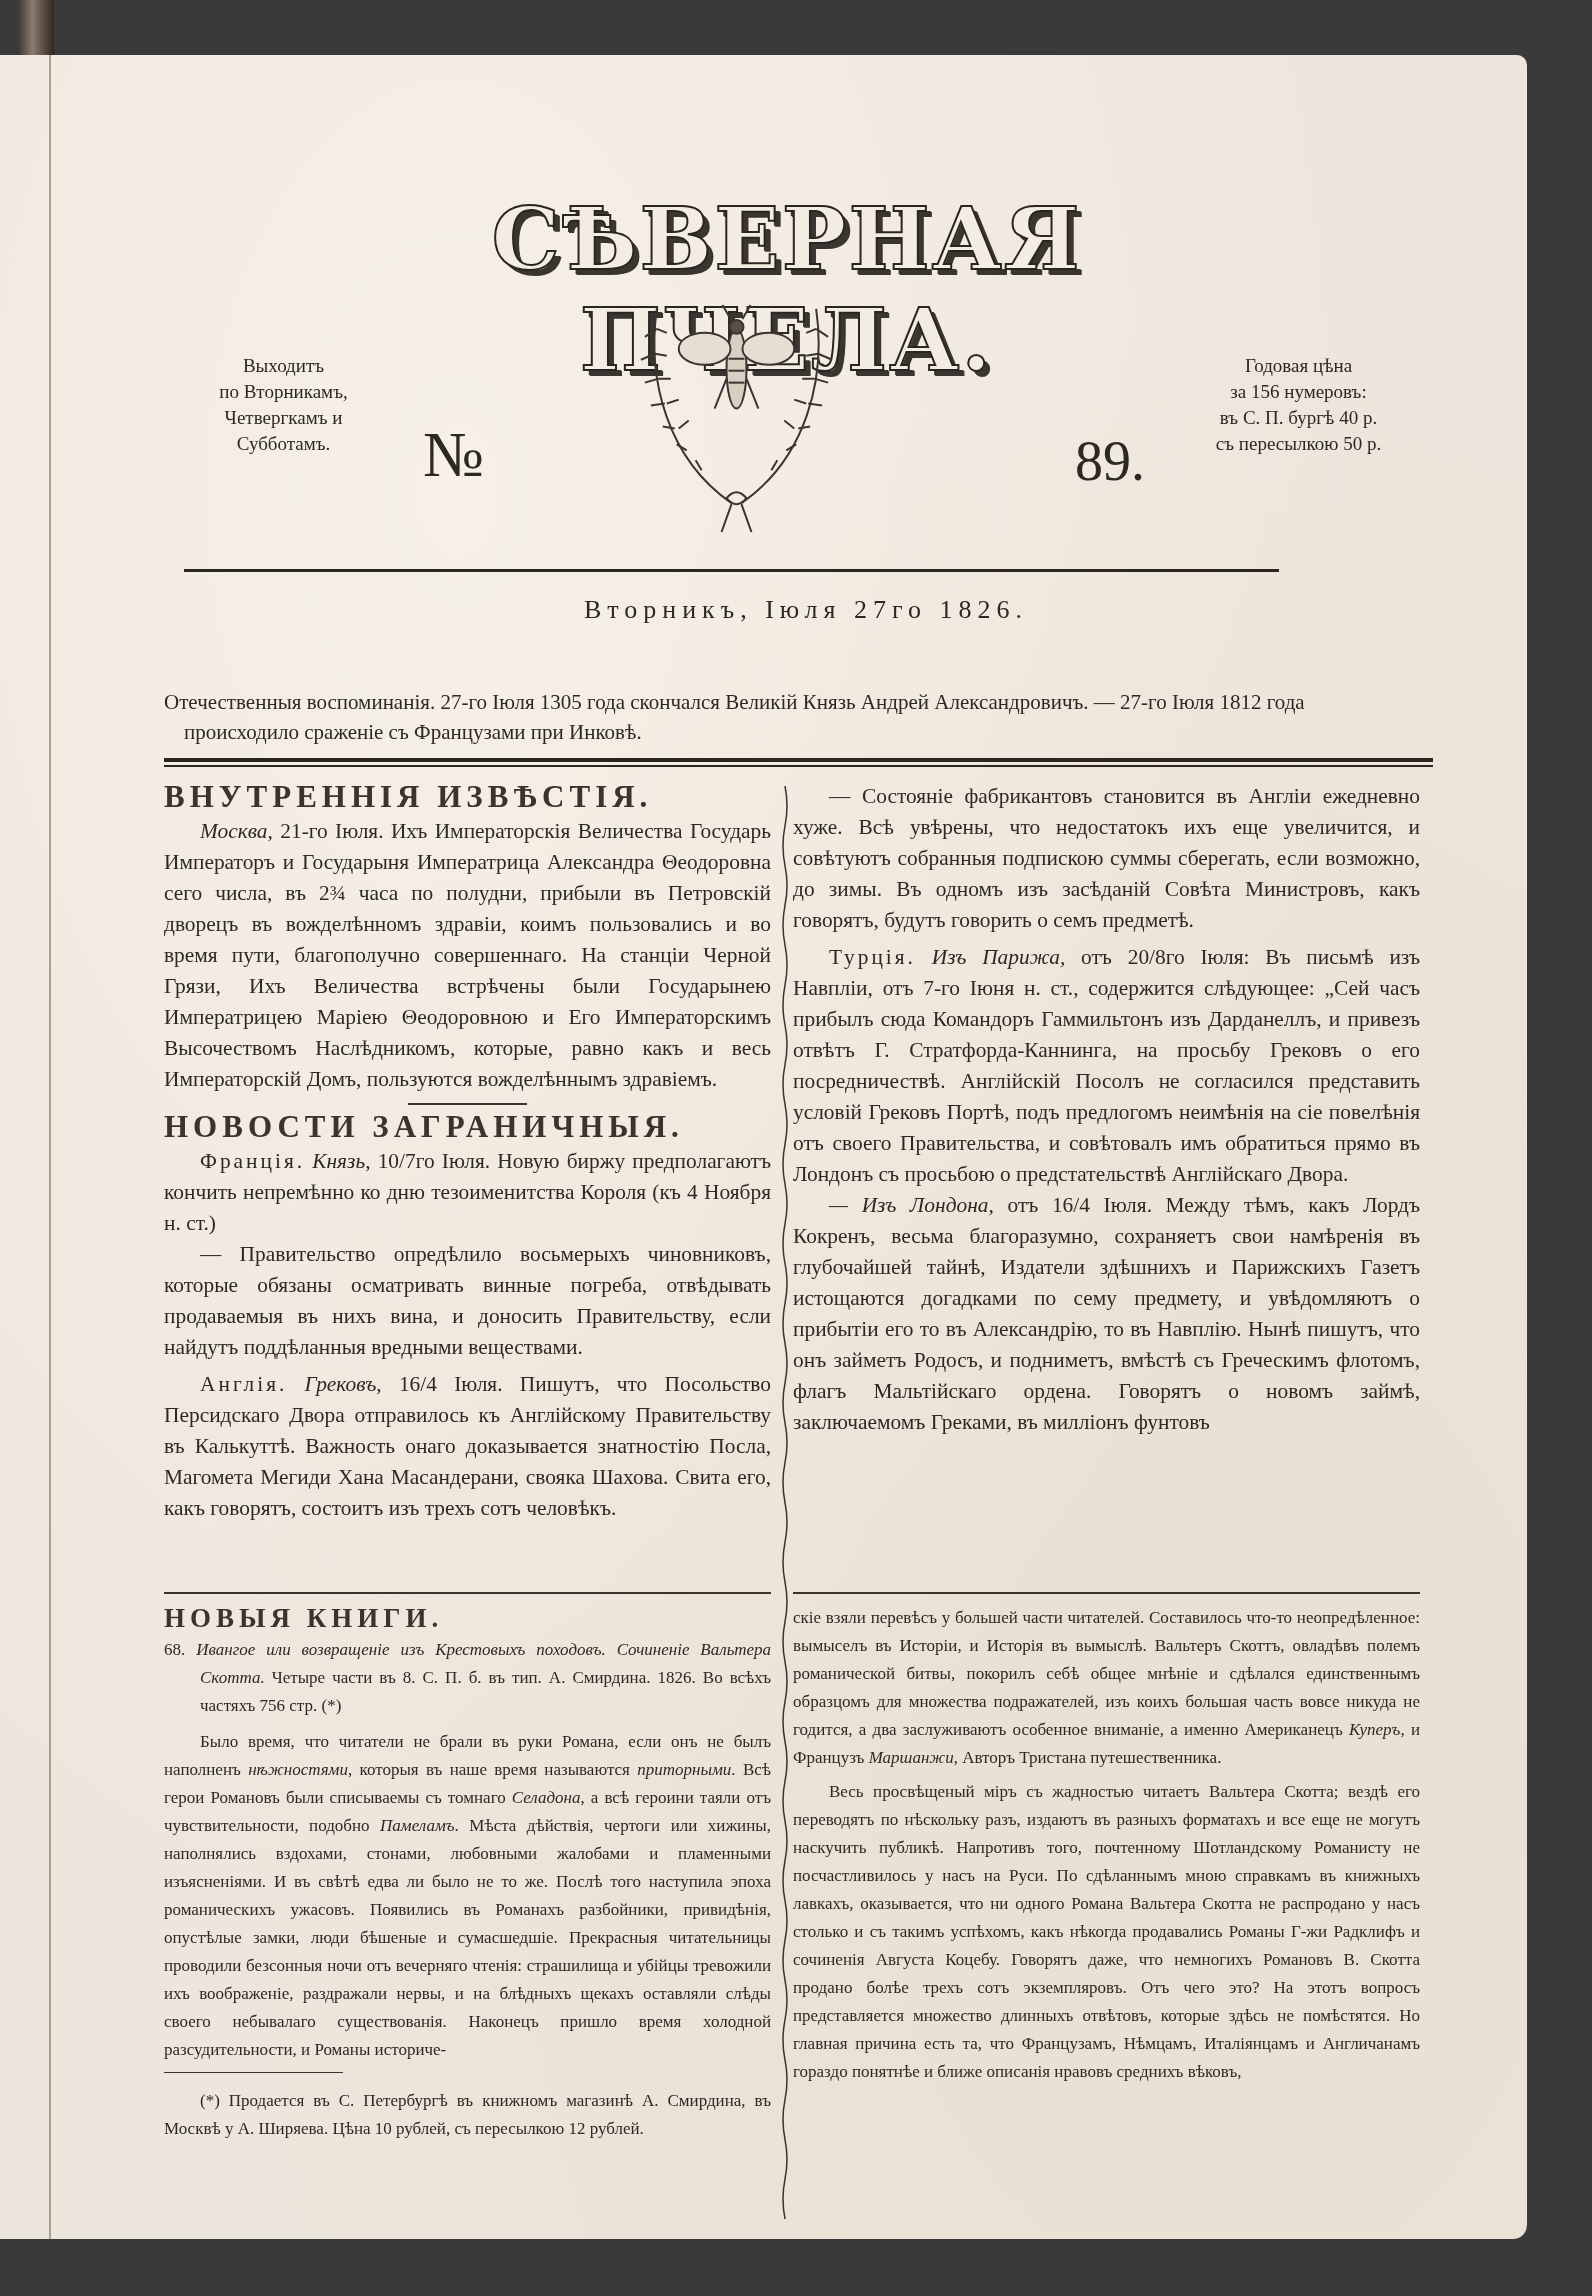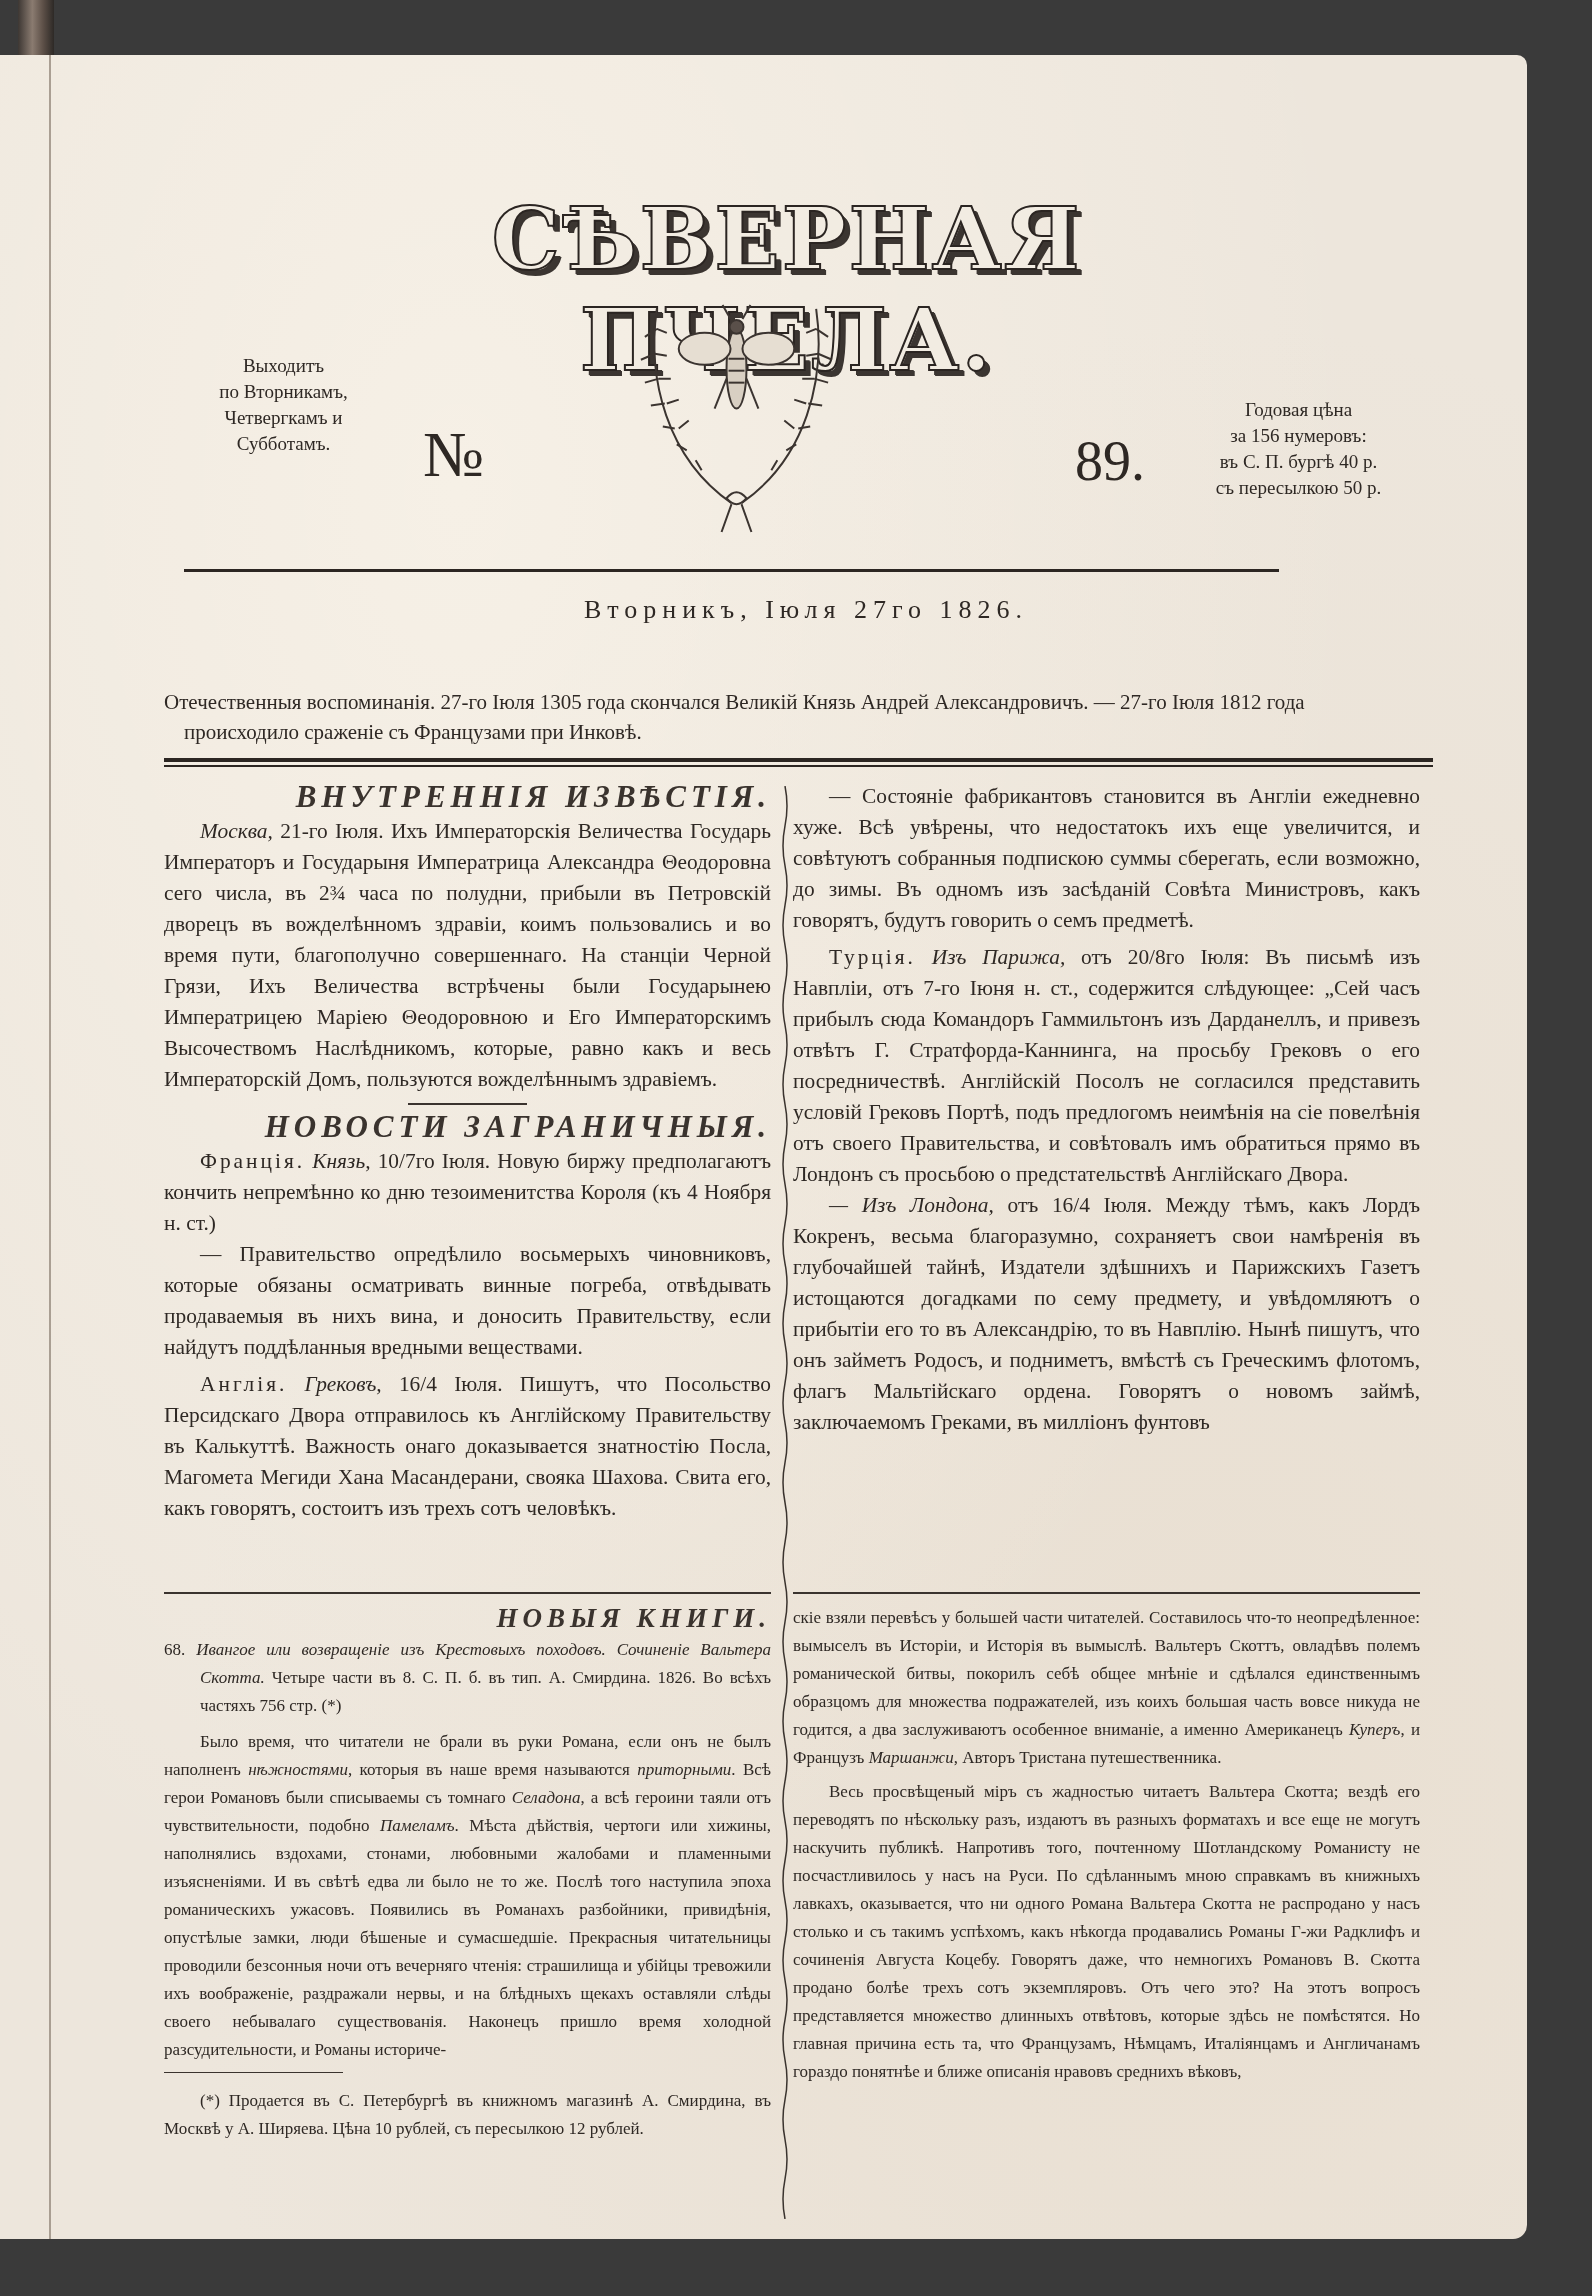--- a/index.html
+++ b/index.html
@@ -11,34 +11,34 @@
         background:#ede6dc;border-radius:0 10px 14px 0;
         background-image:radial-gradient(ellipse at 30% 20%,rgba(255,250,240,.5),transparent 60%),
                          radial-gradient(ellipse at 80% 80%,rgba(225,210,190,.35),transparent 60%);}
   .binding{position:absolute;left:49px;top:55px;width:2px;height:2184px;background:#8b7f72;opacity:.7;}
   .masthead{position:absolute;left:289px;top:188px;width:995px;text-align:center;
             font-family:"DejaVu Serif",serif;font-weight:bold;font-size:86px;letter-spacing:2px;
             color:#f2ece2;-webkit-text-stroke:2px #2b2522;
             text-shadow:5px 5px 0 #3b3531,6px 6px 0 #3b3531;}
   .side-note{position:absolute;font-size:19px;line-height:26px;text-align:center;font-family:"Liberation Serif",serif;}
   .side-left{left:169px;top:353px;width:229px;}
-  .side-right{left:1184px;top:353px;width:229px;margin-top:44px;}
+  .side-right{left:1184px;top:353px;width:229px;}
   .numero{position:absolute;left:423px;top:418px;font-size:64px;font-family:"Liberation Serif",serif;}
   .issue-no{position:absolute;left:1075px;top:423px;font-size:56px;font-family:"Liberation Serif",serif;margin-top:6px;}
   .emblem{position:absolute;left:587px;top:299px;width:299px;height:239px;}
   .rule-thick{position:absolute;height:3px;background:#2c2622;}
   .date-line{position:absolute;left:159px;top:595px;width:1294px;text-align:center;font-size:26px;letter-spacing:6px;font-family:"Liberation Serif",serif;}
   .memory{position:absolute;left:164px;top:687px;width:1274px;font-size:21px;line-height:30px;font-family:"Liberation Serif",serif;}
   .memory .indent{padding-left:20px;}
   .col{position:absolute;font-family:"Liberation Serif",serif;font-size:21.4px;line-height:31px;text-align:justify;}
   .col-left{left:164px;top:781px;width:607px;}
   .col-right{left:793px;top:781px;width:627px;}
   .col p{margin:0;}
   .col .ind{text-indent:36px;}
-  .sec-title{text-align:right;font-size:31px;letter-spacing:5px;margin:0 0 4px 0;font-weight:bold;color:#3a332e;font-style:italic;}
+  .sec-title{text-align:left;font-size:31px;letter-spacing:5px;margin:0 0 4px 0;font-weight:bold;color:#3a332e;}
   .spaced{letter-spacing:3px;}
   .vdiv{position:absolute;left:781px;top:786px;width:8px;height:1433px;}
   .short-rule{height:2px;background:#3a332e;width:119px;margin:8px auto 6px;}
   .small{font-size:17px;line-height:28px;}
   .book-col-left{position:absolute;left:164px;top:1592px;width:607px;}
   .book-col-right{position:absolute;left:793px;top:1592px;width:627px;}
   .hr{height:2px;background:#3a332e;margin:0 0 10px 0;}
   .footnote-rule{height:1px;background:#3a332e;width:179px;margin:8px 0 14px;}
   em{font-style:italic;}
 </style>

